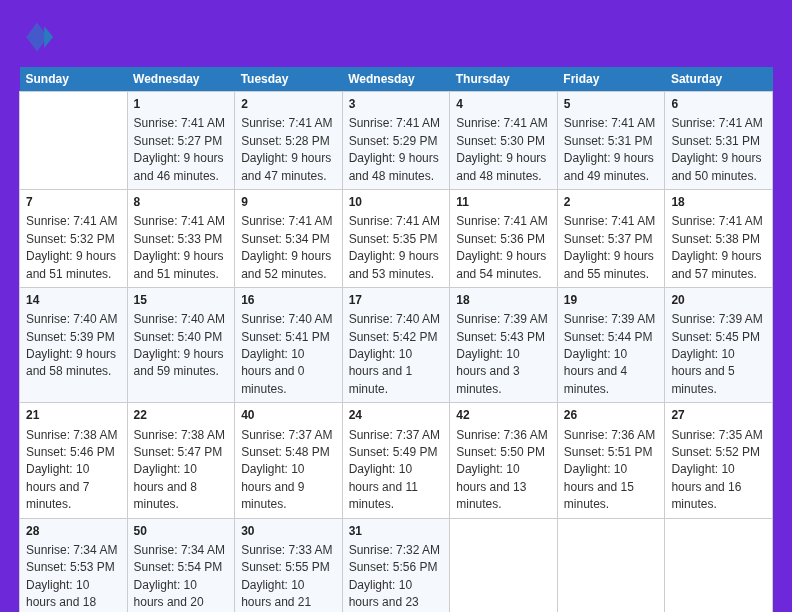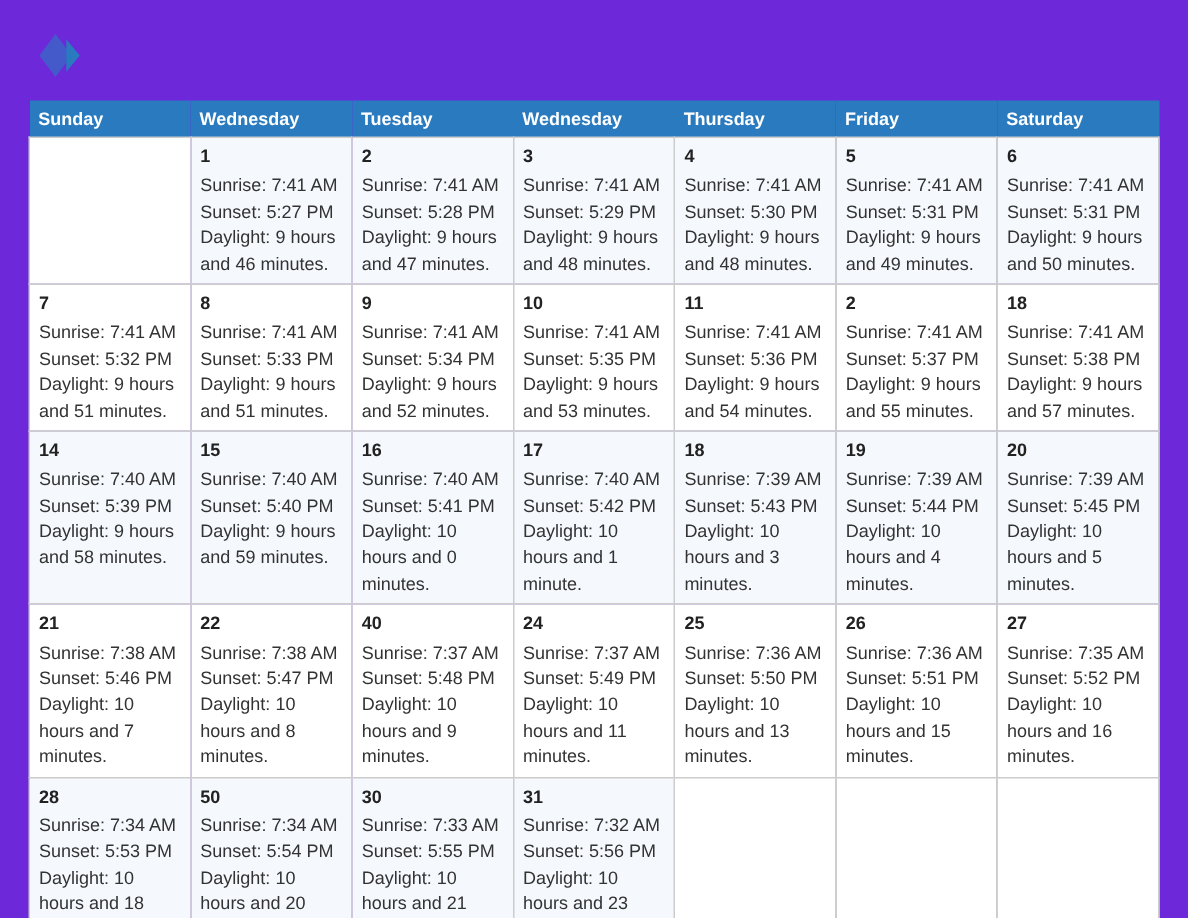--- a/index.html
+++ b/index.html
@@ -223,21 +223,21 @@
           </td>
           <td>
             <span class="day-num">40</span>
             <div class="day-info">Sunrise: 7:37 AM<br>Sunset: 5:48 PM<br>Daylight: 10 hours and 9 minutes.</div>
           </td>
           <td>
             <span class="day-num">24</span>
             <div class="day-info">Sunrise: 7:37 AM<br>Sunset: 5:49 PM<br>Daylight: 10 hours and 11 minutes.</div>
           </td>
           <td>
-            <span class="day-num">25</span>
+            <span class="day-num">42</span>
             <div class="day-info">Sunrise: 7:36 AM<br>Sunset: 5:50 PM<br>Daylight: 10 hours and 13 minutes.</div>
           </td>
           <td>
             <span class="day-num">26</span>
             <div class="day-info">Sunrise: 7:36 AM<br>Sunset: 5:51 PM<br>Daylight: 10 hours and 15 minutes.</div>
           </td>
           <td>
             <span class="day-num">27</span>
             <div class="day-info">Sunrise: 7:35 AM<br>Sunset: 5:52 PM<br>Daylight: 10 hours and 16 minutes.</div>
           </td>

